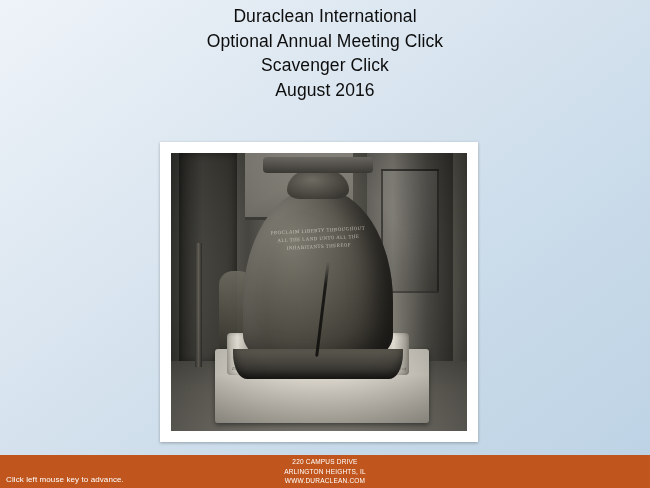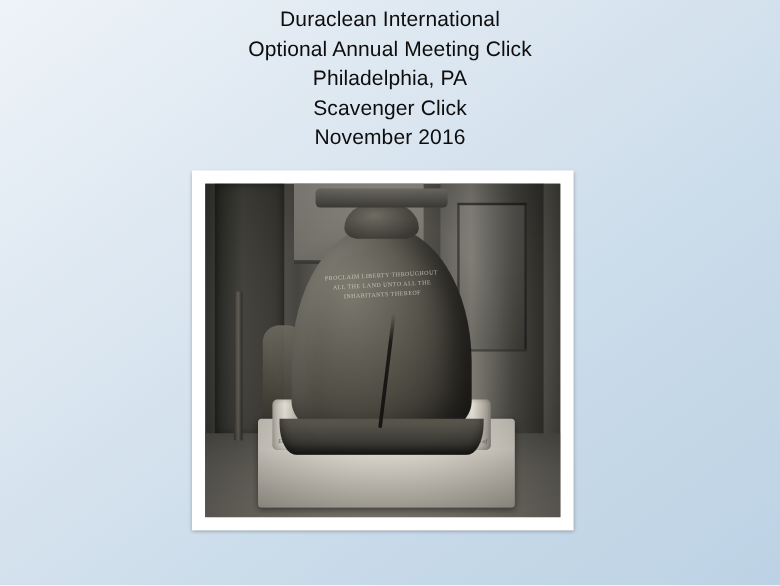--- a/index.html
+++ b/index.html
@@ -212,23 +212,22 @@
   }
 </style>
 </head>
 <body>
 
 <div class="slide">
 
   <div class="title-block">
     <span class="title-line">Duraclean International</span>
     <span class="title-line">Optional Annual Meeting Click</span>
-    <span class="title-line">Philadelphia, PA</span>
     <span class="title-line">Scavenger Click</span>
-    <span class="title-line">November 2016</span>
+    <span class="title-line">August 2016</span>
   </div>
 
   <div class="photo-frame">
     <div class="photo-inner">
       <div class="ph-bg"></div>
       <div class="ph-window"></div>
       <div class="ph-door-left"></div>
       <div class="ph-door-right"></div>
       <div class="ph-floor"></div>
       <div class="ph-pole"></div>
@@ -242,14 +241,22 @@
       <div class="ph-bell"></div>
       <div class="ph-bell-lip"></div>
       <div class="ph-bell-crown"></div>
       <div class="ph-bell-yoke"></div>
       <div class="ph-inscription">PROCLAIM LIBERTY THROUGHOUT ALL THE LAND UNTO ALL THE INHABITANTS THEREOF</div>
       <div class="ph-crack"></div>
       <div class="ph-vignette"></div>
     </div>
   </div>
 
+  <div class="footer">
+    <div class="footer-address">
+      <span>220 CAMPUS DRIVE</span>
+      <span>ARLINGTON HEIGHTS, IL</span>
+      <span>WWW.DURACLEAN.COM</span>
+    </div>
+    <div class="advance-hint">Click left mouse key to advance.</div>
+  </div>
 
 </div>
 
 </body></html>

